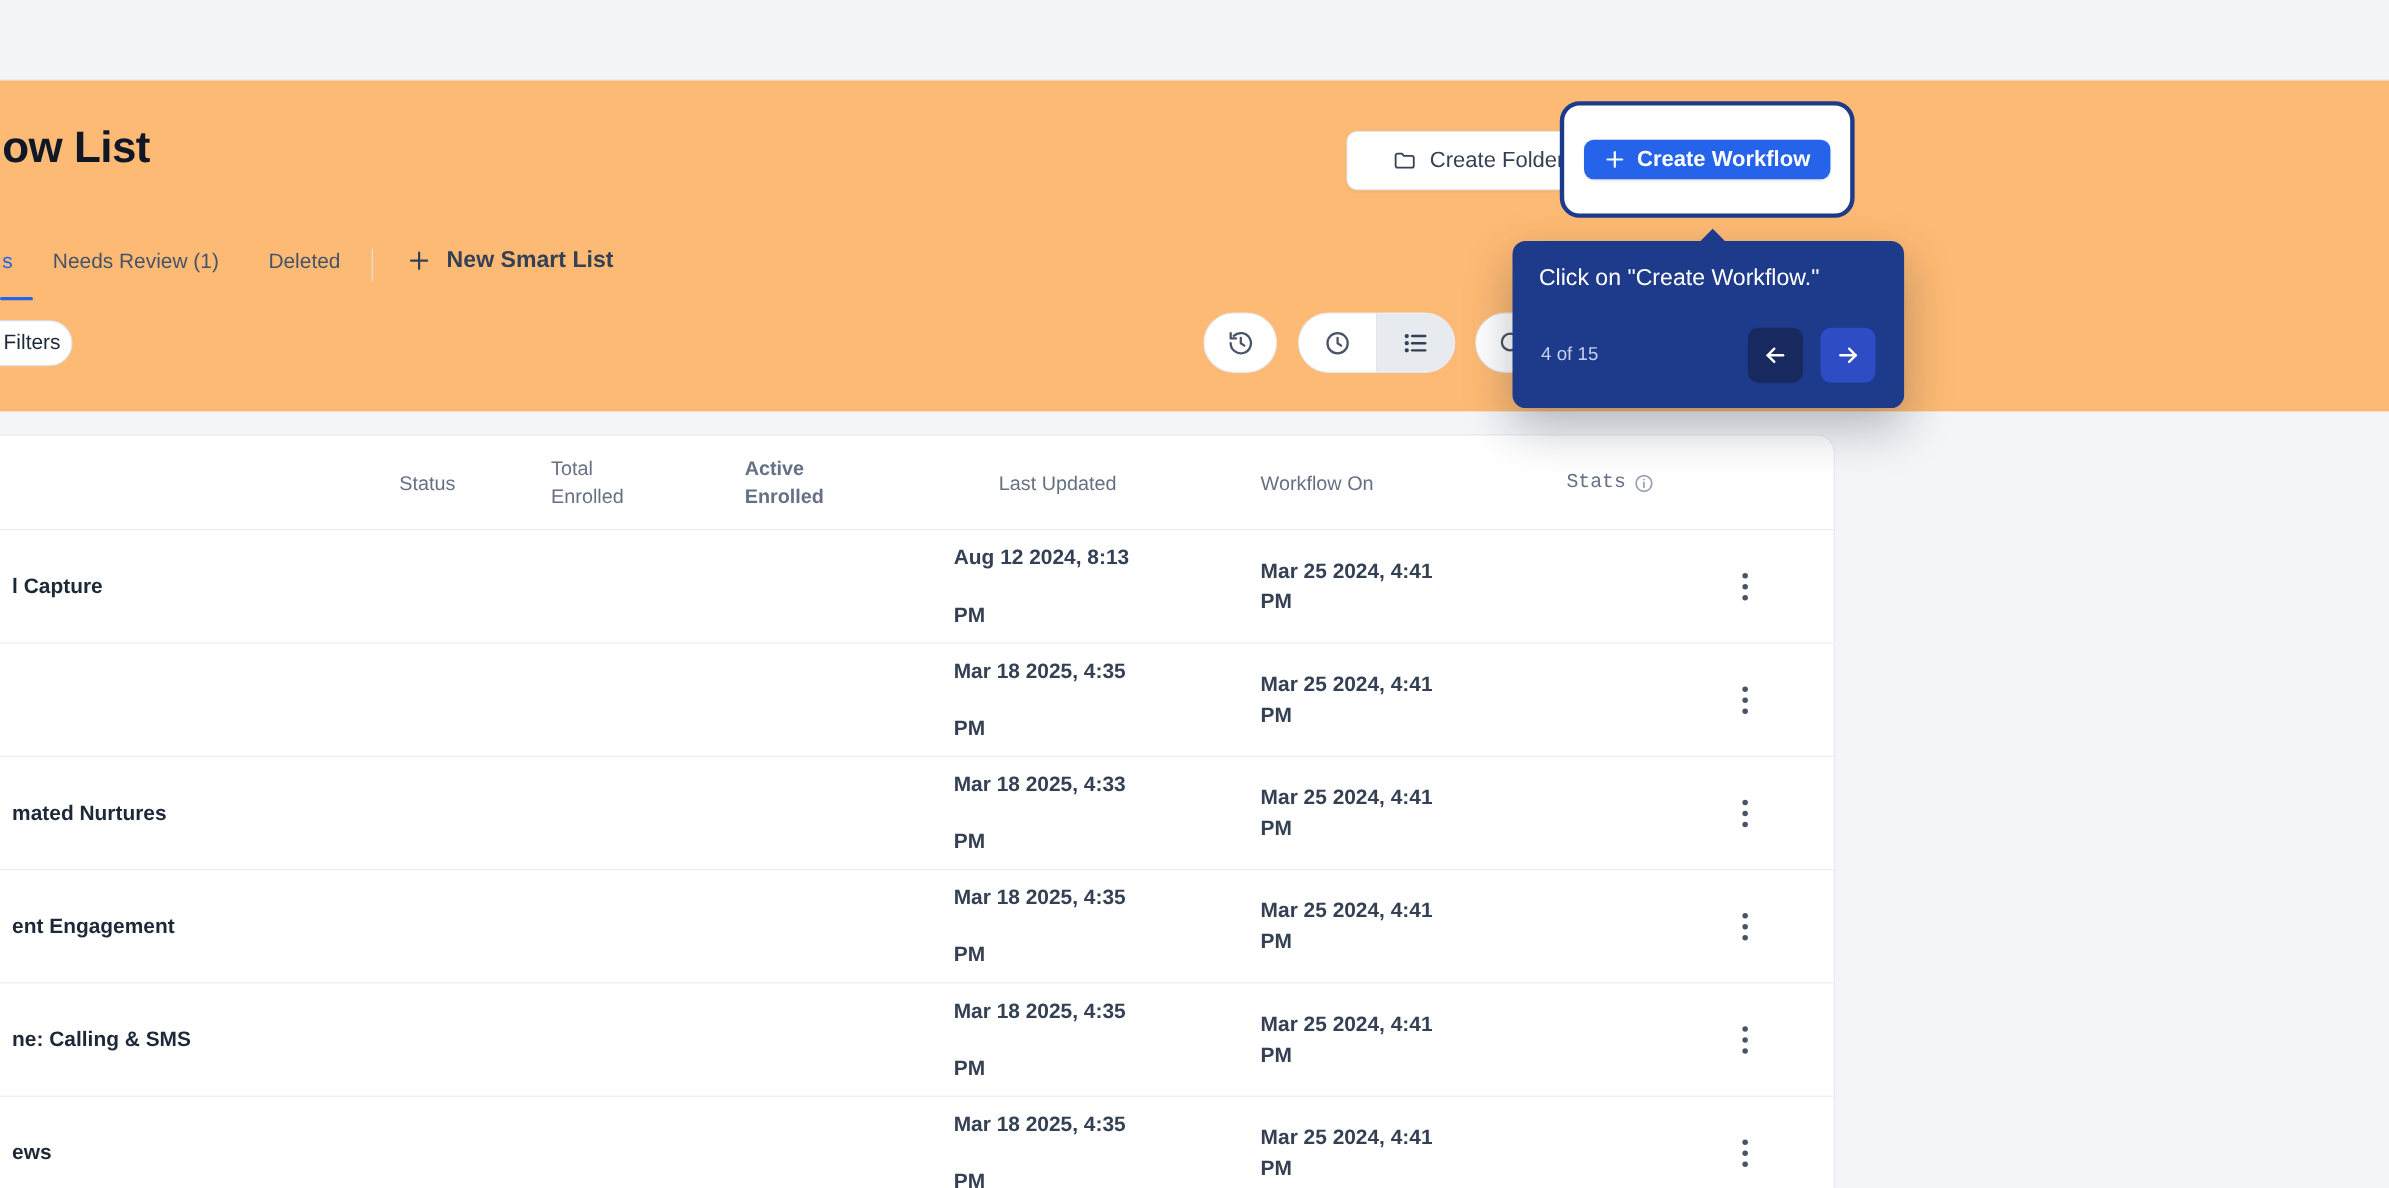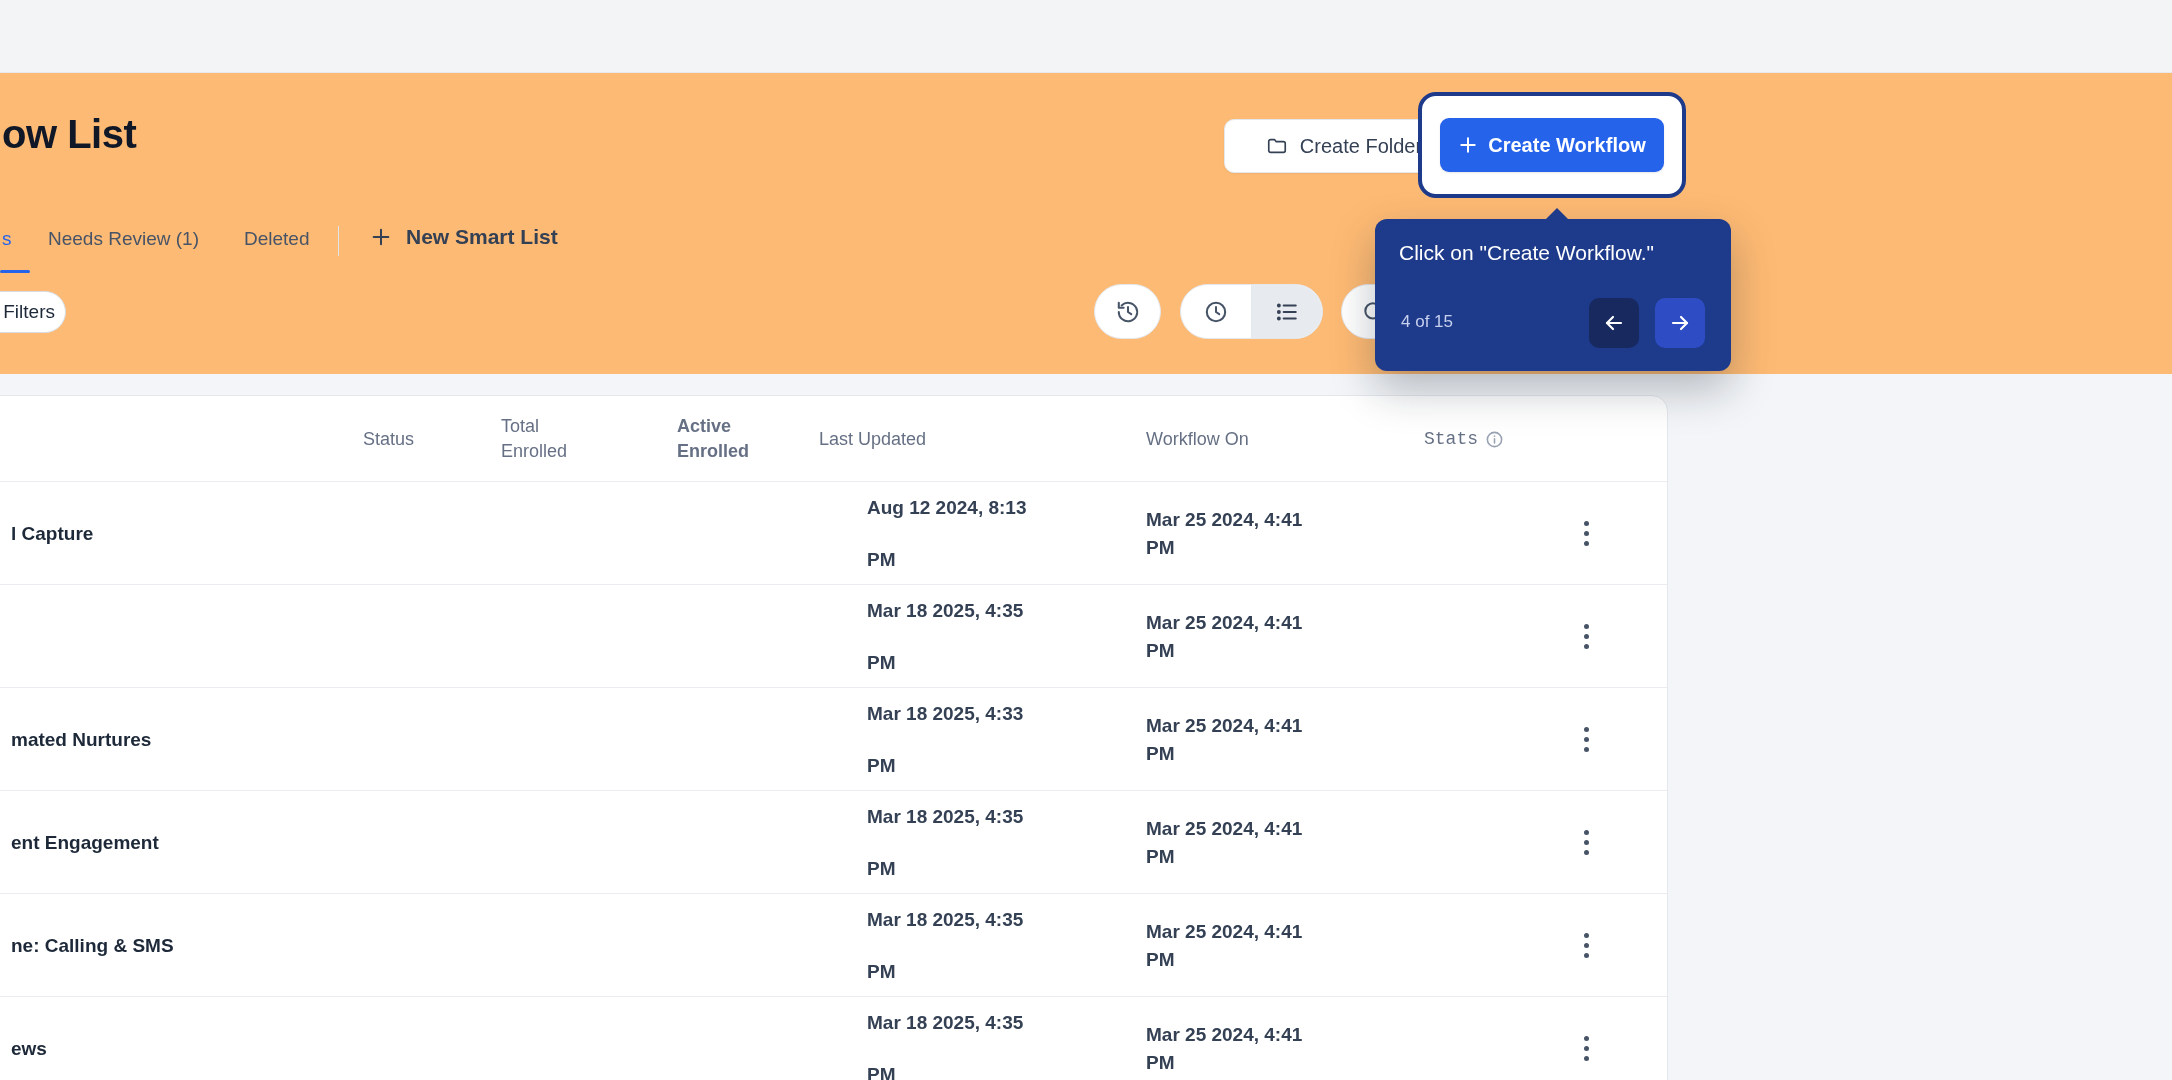--- a/index.html
+++ b/index.html
@@ -14,21 +14,21 @@
 
   .page-title { left:2px; top:112px; font-size:40px; font-weight:700; color:#101828; letter-spacing:-0.5px; }
 
   
   .btn-folder { left:1224px; top:119px; width:240px; height:54px; display:flex; align-items:center; justify-content:center; gap:12px;
     background:#fff; border:1px solid #e4e7ec; border-radius:10px; font-size:20px; font-weight:500; color:#344054;
     box-shadow:0 1px 2px rgba(16,24,40,.05); cursor:pointer; }
 
   .ring { left:1418px; top:92px; width:268px; height:106px; background:#fff; border:4px solid #1e3a8a; border-radius:18px;
     display:flex; align-items:center; justify-content:center; z-index:5; }
-  .btn-workflow { width:224px; height:54px; background:#2563eb; border-radius:9px; display:flex; align-items:center; justify-content:center;
+  .btn-workflow { width:224px; height:36px; background:#2563eb; border-radius:9px; display:flex; align-items:center; justify-content:center;
     gap:10px; color:#fff; font-size:20px; font-weight:600; cursor:pointer; box-shadow:0 1px 2px rgba(16,24,40,.1); }
 
   
   .tooltip { left:1375px; top:219px; width:356px; height:152px; background:#1e3a8a; border-radius:12px;
     box-shadow:0 18px 44px rgba(16,24,40,.28); z-index:6; }
   .tooltip .arrow { position:absolute; top:-11px; left:170px; width:0; height:0;
     border-left:12px solid transparent; border-right:12px solid transparent; border-bottom:12px solid #1e3a8a; }
   .tt-text { position:absolute; left:24px; top:22px; font-size:21px; color:#ffffff; font-weight:500; white-space:nowrap; }
   .tt-step { position:absolute; left:26px; top:93px; font-size:17px; color:#c7d0ee; font-weight:400; }
   .tt-btn { position:absolute; top:79px; width:50px; height:50px; border-radius:10px; display:flex; align-items:center; justify-content:center; cursor:pointer; }
@@ -56,21 +56,21 @@
   .seg-half { flex:1; display:flex; align-items:center; justify-content:center; cursor:pointer; }
   .seg-right { background:#e7eaee; border-left:1px solid #e4e7ec; }
   .btn-search { left:1341px; top:284px; width:66px; height:55px; border-radius:28px; }
 
   
   .card { left:-24px; top:395px; width:1692px; height:745px; background:#fff; border:1px solid #e4e7ec; border-radius:16px; }
   .header-row { position:absolute; left:0; top:0; width:100%; height:86px; border-bottom:1px solid #eaecf0; }
   .th { position:absolute; top:0; height:86px; display:flex; align-items:center; font-size:18px; color:#667085; font-weight:500;
     white-space:pre-line; line-height:25px; }
   .th-status { left:386px; } .th-total { left:524px; } .th-active { left:700px;font-weight:bold; }
-  .th-updated { left:842px;text-align:center; } .th-created { left:1169px; }
+  .th-updated { left:931px;text-align:center; } .th-created { left:1169px; }
   .th-stats { left:1447px; gap:7px;font-family:Liberation Mono, monospace; }
 
   .tr { position:absolute; left:0; width:100%; height:103px; border-bottom:1px solid #eaecf0; }
   .td { position:absolute; top:0; height:103px; display:flex; flex-direction:column; justify-content:center; }
   .td-name { left:34px; font-size:19px; font-weight:600; color:#1d2939; line-height:27px; }
   .td-date { font-size:19px; font-weight:600; color:#344054; line-height:28px; }
   .td-upd { left:890px;gap:24px; } .td-cre { left:1169px; }
   .kebab { position:absolute; left:1584px; top:26px; width:50px; height:50px; border-radius:8px; display:flex; flex-direction:column;
     align-items:center; justify-content:center; gap:5px; cursor:pointer; }
   .kebab .dot { width:5px; height:5px; border-radius:50%; background:#475467; }

